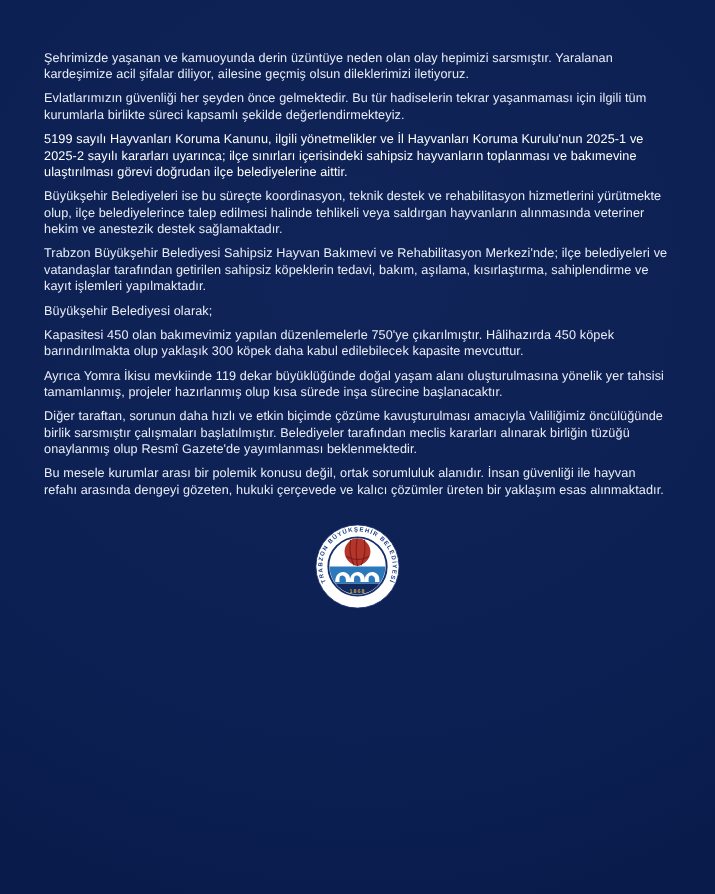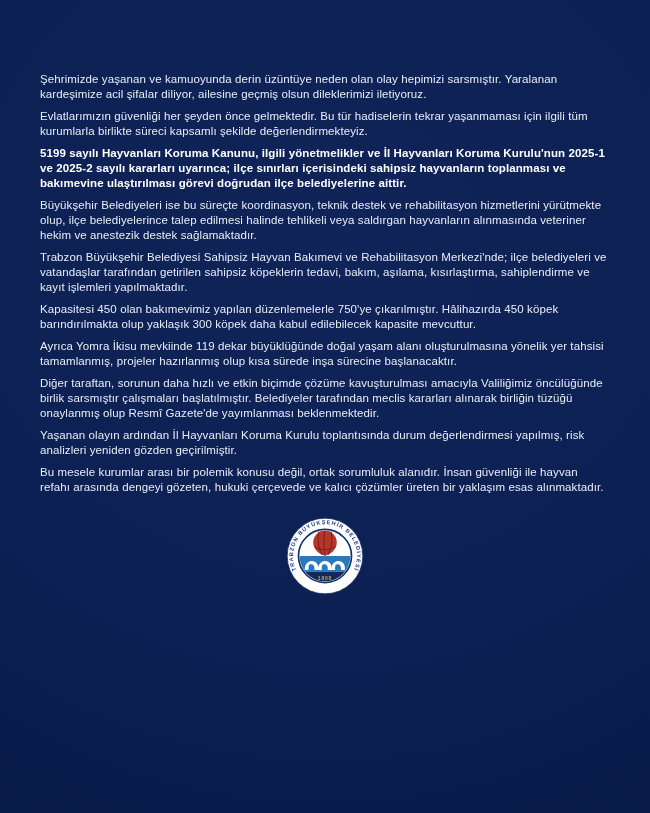--- a/index.html
+++ b/index.html
@@ -7,30 +7,30 @@
   .page {
     position: relative;
     width: 650px;
     height: 813px;
     margin: 0 auto;
     background: radial-gradient(ellipse 120% 90% at 50% 30%, #102459 0%, #0c2053 55%, #061947 100%);
     font-family: "Liberation Sans", sans-serif;
     color: #e9edf6;
     font-size: 11.5px;
     line-height: 15px;
-    padding: 72px 40px 0 40px;
+    padding: 46px 40px 0 40px;
     overflow: hidden;
   }
   .statement p {
     margin: 0 0 7px 0;
     white-space: pre-line;
     letter-spacing: 0.1px;
   }
   .statement p.bold {
-    font-weight: bold;
+    font-weight: normal;
     color: #ffffff;
   }
   .statement ul {
     list-style: none;
     margin: 4px 0 7px 0;
     padding: 0;
   }
   .statement li {
     position: relative;
     padding-left: 13px;
@@ -54,24 +54,24 @@
 </head>
 <body>
 
 <div class="page">
   <main class="statement">
     <p>Şehrimizde yaşanan ve kamuoyunda derin üzüntüye neden olan olay hepimizi sarsmıştır. Yaralanan kardeşimize acil şifalar diliyor, ailesine geçmiş olsun dileklerimizi iletiyoruz.</p>
     <p>Evlatlarımızın güvenliği her şeyden önce gelmektedir. Bu tür hadiselerin tekrar yaşanmaması için ilgili tüm kurumlarla birlikte süreci kapsamlı şekilde değerlendirmekteyiz.</p>
     <p class="bold">5199 sayılı Hayvanları Koruma Kanunu, ilgili yönetmelikler ve İl Hayvanları Koruma Kurulu'nun 2025-1 ve 2025-2 sayılı kararları uyarınca; ilçe sınırları içerisindeki sahipsiz hayvanların toplanması ve bakımevine ulaştırılması görevi doğrudan ilçe belediyelerine aittir.</p>
     <p>Büyükşehir Belediyeleri ise bu süreçte koordinasyon, teknik destek ve rehabilitasyon hizmetlerini yürütmekte olup, ilçe belediyelerince talep edilmesi halinde tehlikeli veya saldırgan hayvanların alınmasında veteriner hekim ve anestezik destek sağlamaktadır.</p>
     <p>Trabzon Büyükşehir Belediyesi Sahipsiz Hayvan Bakımevi ve Rehabilitasyon Merkezi'nde; ilçe belediyeleri ve vatandaşlar tarafından getirilen sahipsiz köpeklerin tedavi, bakım, aşılama, kısırlaştırma, sahiplendirme ve kayıt işlemleri yapılmaktadır.</p>
+    <p>Büyükşehir Belediyesi olarak;</p>
     <p>Kapasitesi 450 olan bakımevimiz yapılan düzenlemelerle 750'ye çıkarılmıştır. Hâlihazırda 450 köpek barındırılmakta olup yaklaşık 300 köpek daha kabul edilebilecek kapasite mevcuttur.</p>
     <p>Ayrıca Yomra İkisu mevkiinde 119 dekar büyüklüğünde doğal yaşam alanı oluşturulmasına yönelik yer tahsisi tamamlanmış, projeler hazırlanmış olup kısa sürede inşa sürecine başlanacaktır.</p>
     <p>Diğer taraftan, sorunun daha hızlı ve etkin biçimde çözüme kavuşturulması amacıyla Valiliğimiz öncülüğünde birlik sarsmıştır çalışmaları başlatılmıştır. Belediyeler tarafından meclis kararları alınarak birliğin tüzüğü onaylanmış olup Resmî Gazete'de yayımlanması beklenmektedir.</p>
-    <p>Yaşanan olayın ardından İl Hayvanları Koruma Kurulu toplantısında durum değerlendirmesi yapılmış, risk analizleri yeniden gözden geçirilmiştir.</p>
     <p>Bu mesele kurumlar arası bir polemik konusu değil, ortak sorumluluk alanıdır. İnsan güvenliği ile hayvan refahı arasında dengeyi gözeten, hukuki çerçevede ve kalıcı çözümler üreten bir yaklaşım esas alınmaktadır.</p>
   </main>
 
   <div class="logo-wrap">
     <svg viewBox="0 0 100 100" aria-hidden="true">
 
       <circle cx="50" cy="50" r="48.5" fill="#ffffff" stroke="#16306e" stroke-width="1"></circle>
 
       <defs>
         <path id="ringArc" d="M 21,79 A 41,41 0 1 1 79,79" fill="none"></path>

